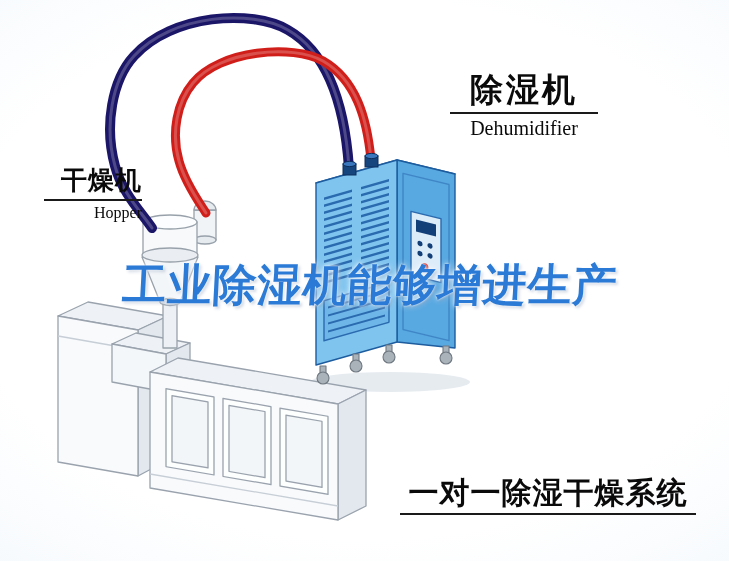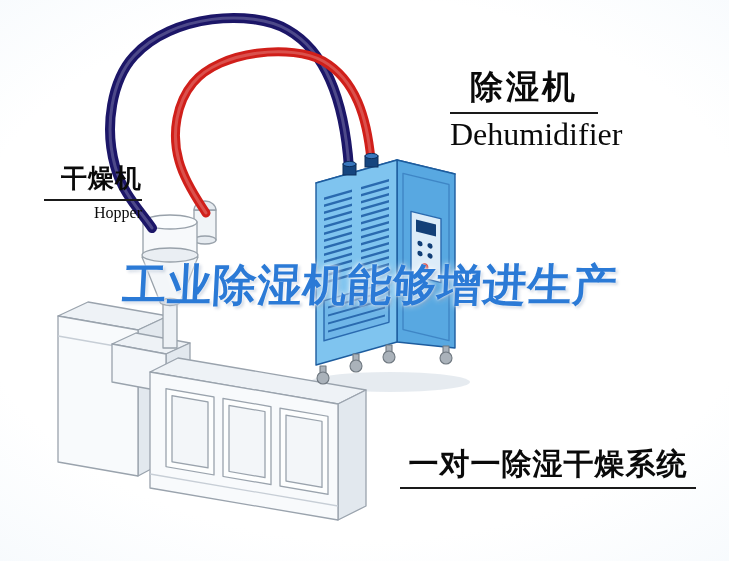--- a/index.html
+++ b/index.html
@@ -3,30 +3,30 @@
 <meta charset="utf-8">
 <style>
   * { margin:0; padding:0; box-sizing:border-box; }
   html,body { background:#ffffff; font-family:"Liberation Sans", sans-serif; }
   .stage {
     position:relative; width:729px; height:561px; overflow:hidden;
     background: radial-gradient(130% 115% at 50% 48%, #ffffff 42%, #f3f8fc 68%, #d8e8f5 100%);
   }
   svg.illustration { position:absolute; left:0; top:0; }
   .label { position:absolute; text-align:center; color:#0a0a0a; }
-  .label .cn { font-weight:bold; line-height:1.1;font-family:Liberation Mono, monospace; }
+  .label .cn { font-weight:bold; line-height:1.1; }
   .label .rule { border-bottom:2px solid #1a1a1a; margin:4px 0 3px 0; height:0; }
   .label .en { font-family:"Liberation Serif", serif; line-height:1.1; }
   .label.dehumid { left:450px; top:72px; width:148px; }
   .label.dehumid .cn { font-size:33px; letter-spacing:3px; }
-  .label.dehumid .en { font-size:32px; }
+  .label.dehumid .en { font-size:20px; }
   .label.hopperlbl { left:44px; top:166px; width:98px;text-align:right; }
   .label.hopperlbl .cn { font-size:26px; letter-spacing:1px; }
   .label.hopperlbl .en { font-size:16px; }
-  .label.system { left:400px; top:450px; width:296px; }
+  .label.system { left:400px; top:476px; width:296px; }
   .label.system .cn { font-size:30px; letter-spacing:1px; }
   .label.system .en { font-size:22px; }
   .watermark {
     position:absolute; left:98px; top:256px; width:544px; text-align:center;
     font-size:44px; font-weight:bold; color:#2b7ad6; letter-spacing:1px;
     transform: skewX(-3deg);
     text-shadow: 0 0 6px rgba(255,255,255,.95), 0 0 2px rgba(255,255,255,.9),
                  2px 2px 3px rgba(20,60,120,.25);
     white-space:nowrap;
   }

